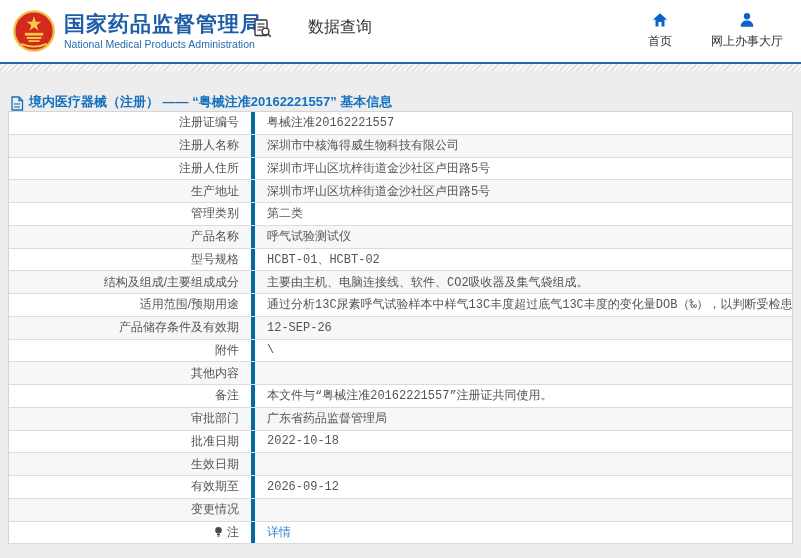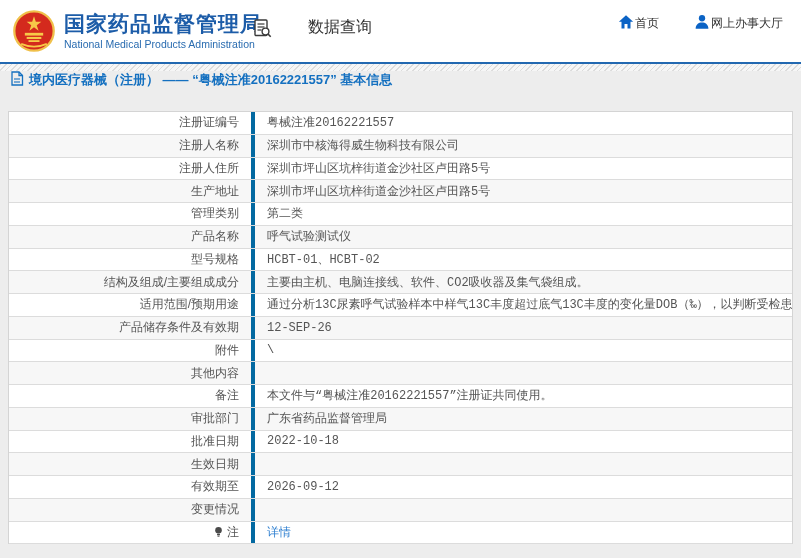--- a/index.html
+++ b/index.html
@@ -25,34 +25,34 @@
     position: absolute; left: 252px; top: 17px;
     display: flex; align-items: center; cursor: pointer; gap: 31px;
   }
   .module .mod-icon { width: 20px; height: 20px; margin-right: 5px; }
   .module .mod-label { font-size: 16px; color: #333; }
 
   .header-nav {
     position: absolute; right: 18px; top: 11px;
     display: flex; gap: 34px;
   }
-  .nav-item { display: flex; flex-direction: row; align-items: center; cursor: pointer; min-width: 34px; }
+  .nav-item { display: flex; flex-direction: column; align-items: center; cursor: pointer; min-width: 34px; }
   .nav-item svg { width: 18px; height: 18px; }
   .nav-item .nav-label { font-size: 12px; color: #333; margin-top: 4px; white-space: nowrap; }
 
   .blue-line { height: 2px; background: #2268b0; }
   .hatch {
     height: 7px;
     background: repeating-linear-gradient(135deg, #dcdcdc 0px, #dcdcdc 1px, #f6f6f6 1px, #f6f6f6 4px);
   }
 
   
   .content { background: #ededed; height: 487px; }
   .breadcrumb {
-    height: 40px; display: flex; align-items: flex-start;
+    height: 40px; display: flex; align-items: flex-end;
     padding-left: 10px; color: #1470c0; font-size: 13px; font-weight: bold;
   }
   .breadcrumb svg { width: 14px; height: 15px; margin-right: 5px; flex: 0 0 auto; }
 
   .info-table {
     margin: 0 8px; background: #ffffff;
     border: 1px solid #d4d4d4; border-bottom: none;
   }
   .row { display: flex; height: 22.75px; border-bottom: 1px solid #dcdcdc; align-items: stretch; }
   .row:nth-child(even) { background: #f7f7f7; }

